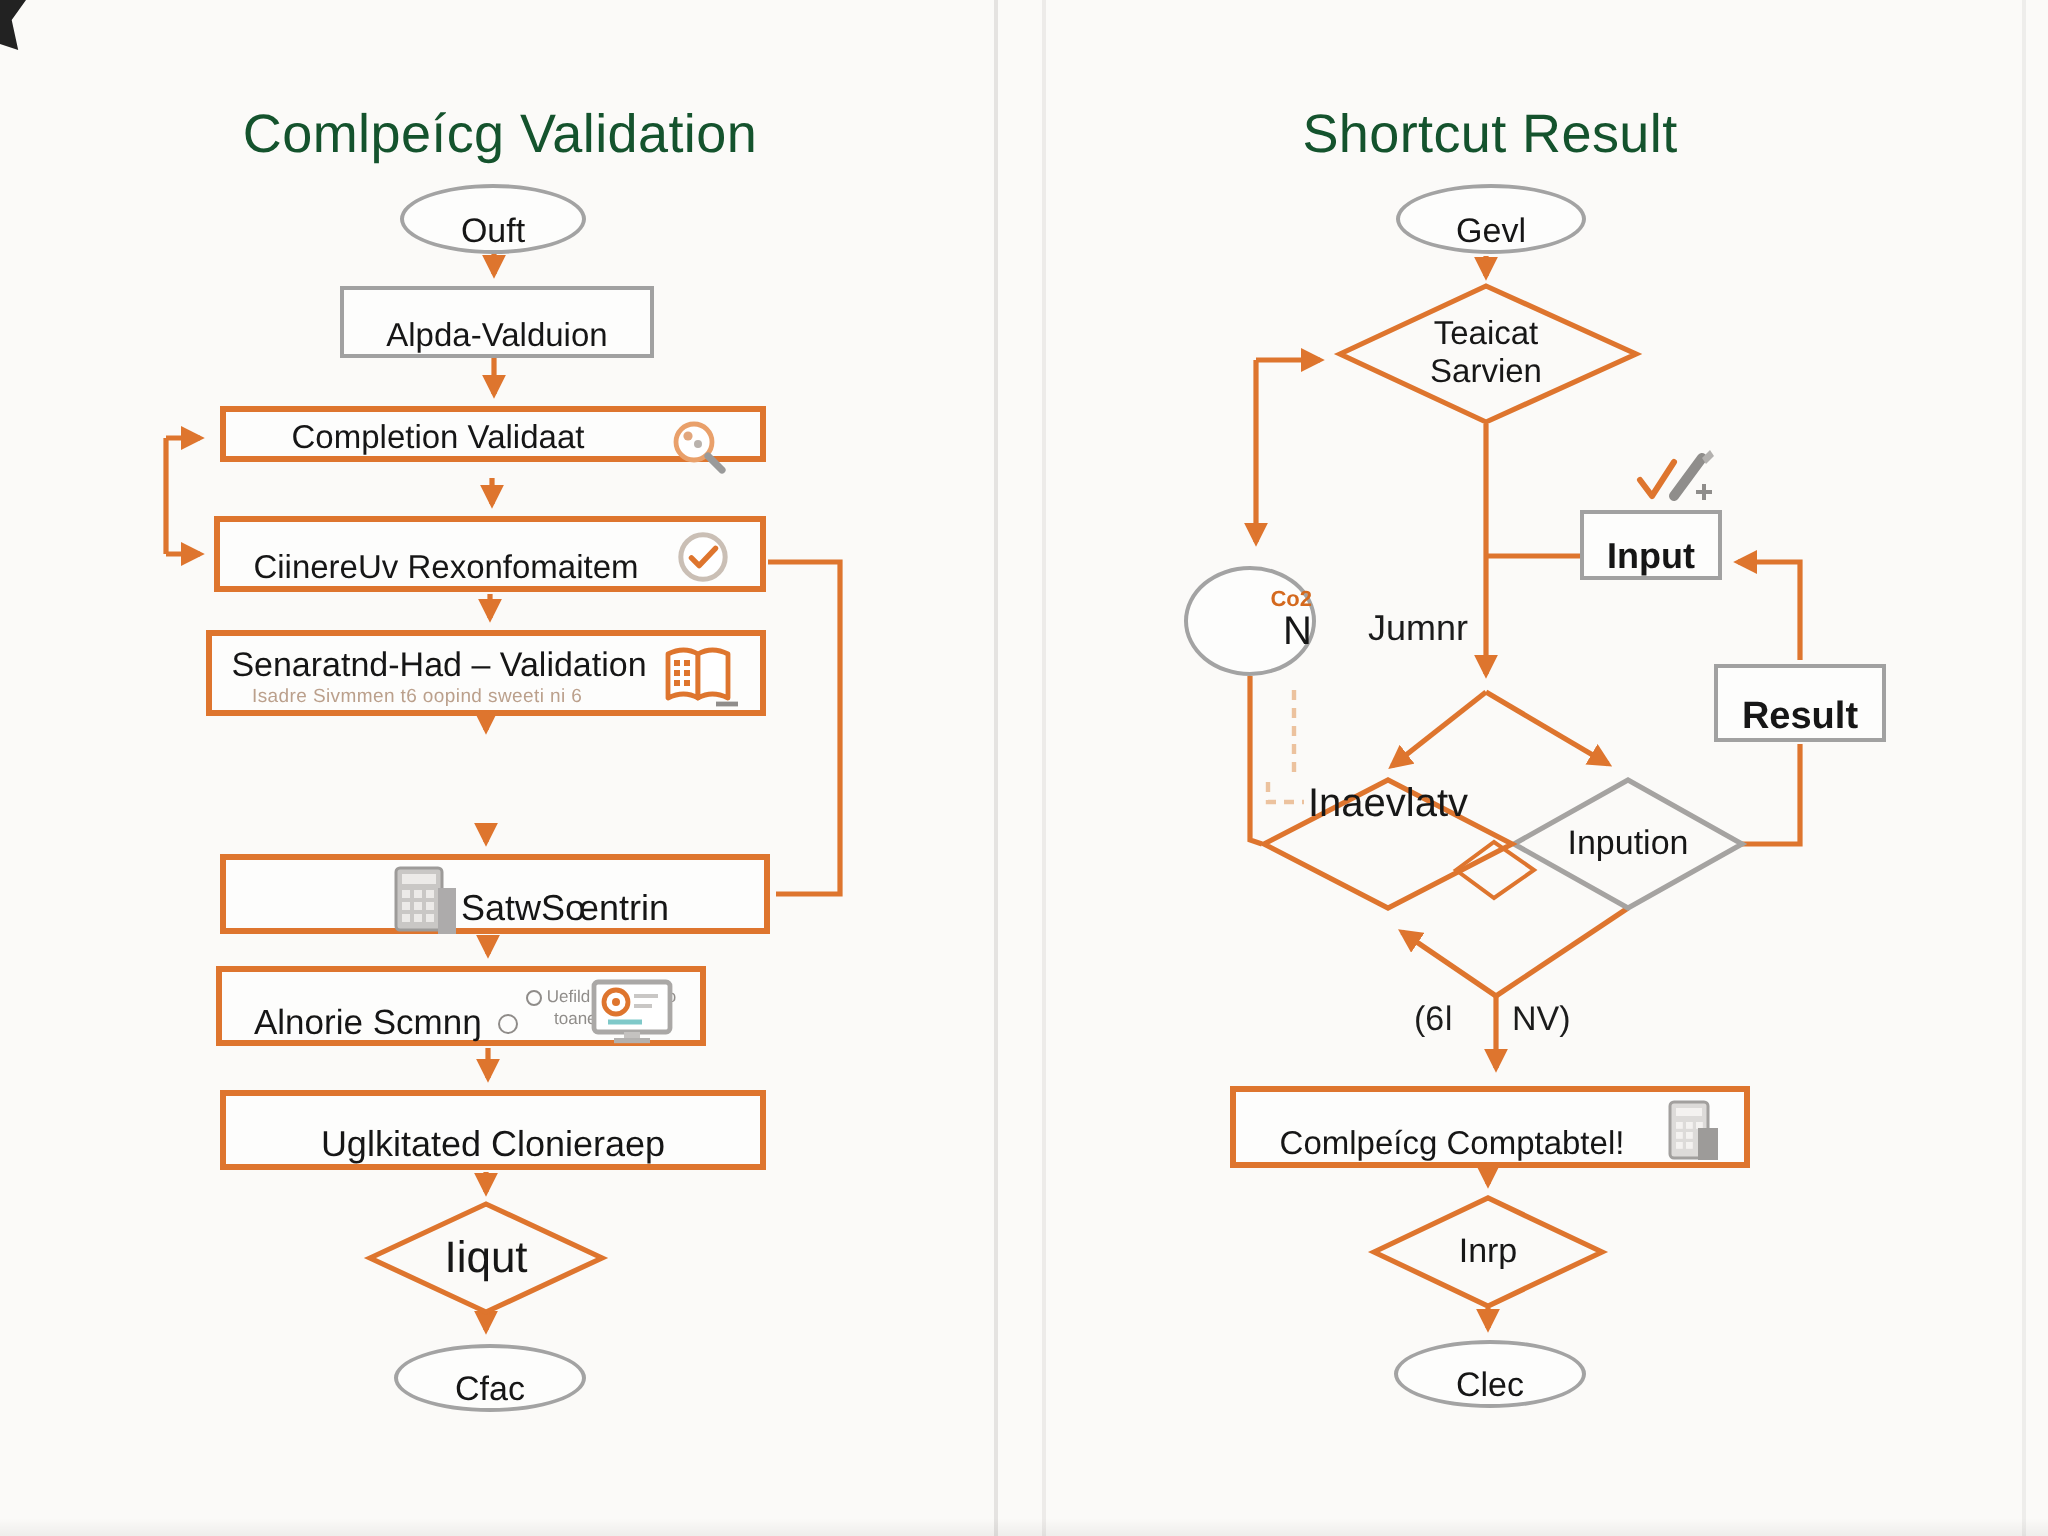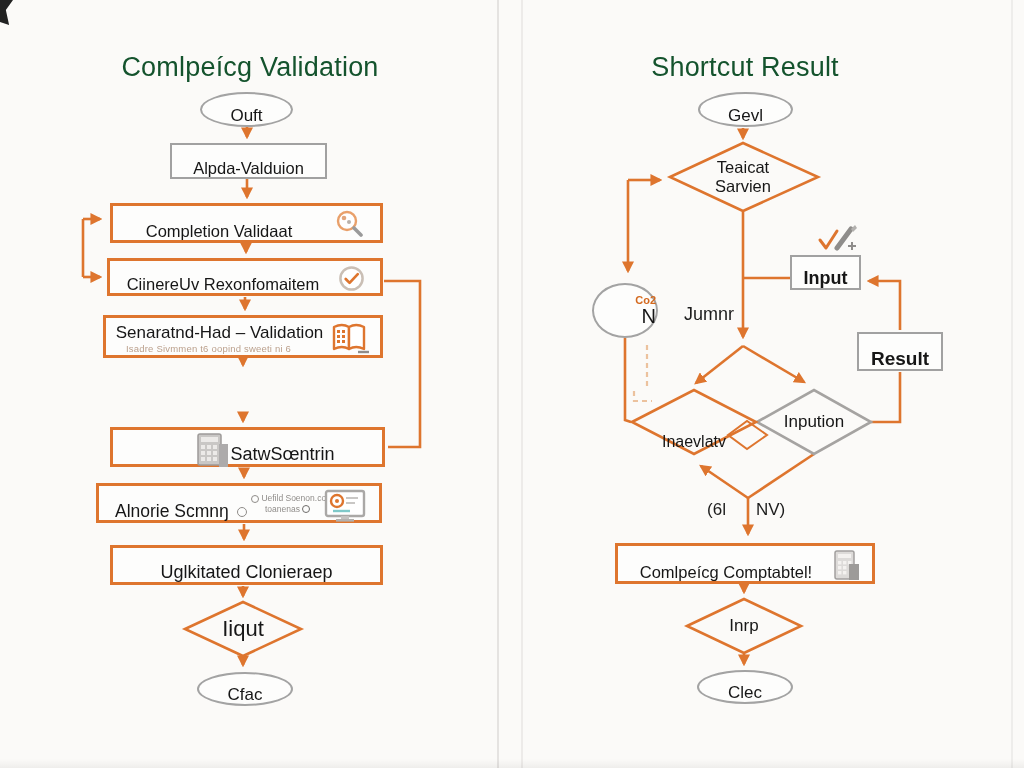--- a/index.html
+++ b/index.html
@@ -96,21 +96,21 @@
   <div class="panel-title" style="left:112px;top:52px;width:276px;">Comlpeícg Validation</div>
 
   <div class="node oval" style="left:200px;top:92px;width:93px;height:35px;">
     <span class="nlabel" style="font-size:17px;">Ouft</span>
   </div>
 
   <div class="node grayb" style="left:170px;top:143px;width:157px;height:36px;">
     <span class="nlabel">Alpda-Valduion</span>
   </div>
 
-  <div class="node orange" style="left:110px;top:203px;width:273px;height:40px;">
+  <div class="node orange" style="left:110px;top:203px;width:273px;height:28px;">
     <span class="nlabel abs" style="left:10px;right:65px;">Completion Validaat</span>
     <svg class="abs" style="right:16px;top:3px;" width="30" height="28" viewBox="0 0 30 28">
       <circle cx="13" cy="12" r="9" fill="#fff" stroke="#e9a06a" stroke-width="2.4"></circle>
       <circle cx="10" cy="9" r="2.3" fill="#e2a67c"></circle>
       <circle cx="15" cy="13" r="2" fill="#b9b2ac"></circle>
       <line x1="20" y1="19" x2="27" y2="26" stroke="#9a9a9a" stroke-width="3.6" stroke-linecap="round"></line>
     </svg>
   </div>
 
   <div class="node orange" style="left:107px;top:258px;width:276px;height:38px;">
@@ -153,21 +153,21 @@
           <rect x="20" y="19" width="4" height="4"></rect>
         <rect x="8" y="25" width="4" height="4"></rect>
           <rect x="14" y="25" width="4" height="4"></rect>
           <rect x="20" y="25" width="4" height="4"></rect>
       </g>
       <rect x="26" y="12" width="9" height="23" fill="#adabab"></rect>
     </svg>
     <span class="nlabel abs" style="left:110px;right:40px;font-size:18px;">SatwSœntrin</span>
   </div>
 
-  <div class="node orange" style="left:96px;top:483px;width:286px;height:40px;">
+  <div class="node orange" style="left:108px;top:483px;width:245px;height:40px;">
     <span class="nlabel abs" style="left:16px;width:130px;font-size:17.5px;text-align:left;">Alnorie Scmnŋ</span>
     <span class="tinybadge abs" style="left:138px;top:21px;"></span>
     <div class="abs smalltext" style="left:152px;top:7px;">
       <div><span class="tinybadge" style="width:6px;height:6px;"></span>
         <span>Uefild Soenon.co</span></div>
       <div style="padding-left:14px;"><span>toanenas</span>
         <span class="tinybadge" style="width:6px;height:6px;border-color:#6e6c6a;"></span></div>
     </div>
     <svg class="abs" style="right:13px;top:3px;" width="42" height="34" viewBox="0 0 42 34">
       <rect x="2" y="2" width="38" height="25" rx="2" fill="#fff" stroke="#aaa8a6" stroke-width="2.4"></rect>
@@ -218,21 +218,21 @@
   </svg>
 
   <div class="node grayb" style="left:790px;top:255px;width:71px;height:35px;">
     <span class="nlabel" style="font-weight:bold;font-size:18px;">Input</span>
   </div>
 
   <div class="node grayb" style="left:857px;top:332px;width:86px;height:39px;">
     <span class="nlabel" style="font-weight:bold;font-size:19px;">Result</span>
   </div>
 
-  <div class="dtext" style="left:640px;top:426px;width:108px;height:32px;font-size:16px;">Inaevlatv</div>
+  <div class="dtext" style="left:640px;top:386px;width:108px;height:32px;font-size:20px;">Inaevlatv</div>
   <div class="dtext" style="left:762px;top:406px;width:104px;height:32px;font-size:17px;">Inpution</div>
 
   <div class="floatlabel" style="left:707px;top:500px;font-size:17px;">(6ǀ</div>
   <div class="floatlabel" style="left:756px;top:500px;font-size:17px;">NV)</div>
 
   <div class="node orange" style="left:615px;top:543px;width:260px;height:41px;">
     <span class="nlabel abs" style="left:10px;right:48px;font-size:16.5px;">Comlpeícg Comptabtel!</span>
     <svg class="abs" style="right:10px;top:3px;" width="30" height="33" viewBox="0 0 30 33">
       <rect x="3" y="2" width="19" height="28" rx="2" fill="#dddbd9" stroke="#a2a09e" stroke-width="1.5"></rect>
       <rect x="6" y="5" width="13" height="4" fill="#f4f2f0"></rect>

